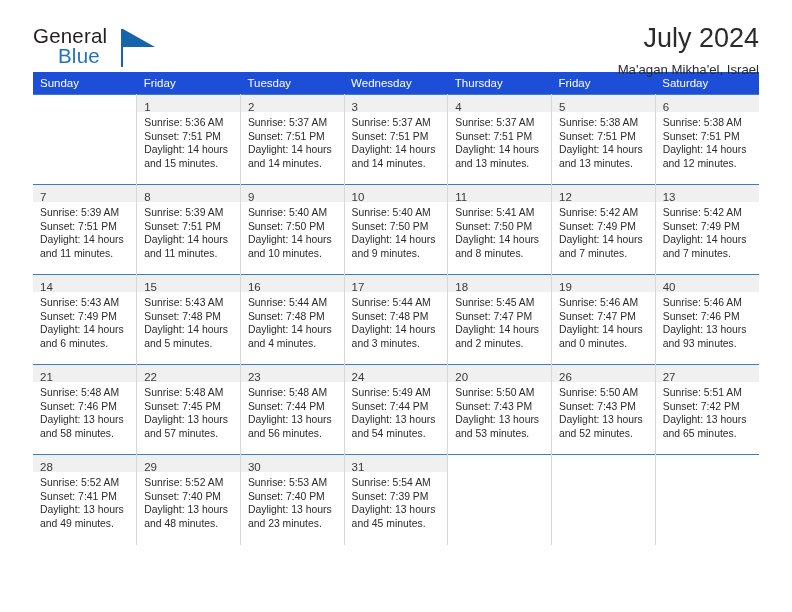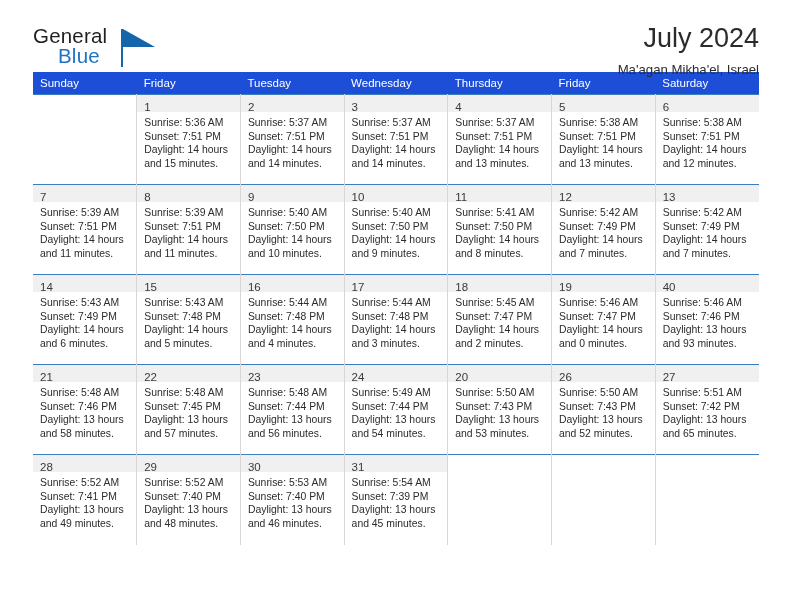--- a/index.html
+++ b/index.html
@@ -468,21 +468,21 @@
               <div class="line">Daylight: 13 hours</div>
               <div class="line">and 48 minutes.</div>
             </div>
           </td>
           <td class="day-cell">
             <div class="daynum-band"><span class="daynum">30</span></div>
             <div class="day-body">
               <div class="line">Sunrise: 5:53 AM</div>
               <div class="line">Sunset: 7:40 PM</div>
               <div class="line">Daylight: 13 hours</div>
-              <div class="line">and 46 minutes.</div>
+              <div class="line">and 23 minutes.</div>
             </div>
           </td>
           <td class="day-cell">
             <div class="daynum-band"><span class="daynum">31</span></div>
             <div class="day-body">
               <div class="line">Sunrise: 5:54 AM</div>
               <div class="line">Sunset: 7:39 PM</div>
               <div class="line">Daylight: 13 hours</div>
               <div class="line">and 45 minutes.</div>
             </div>

